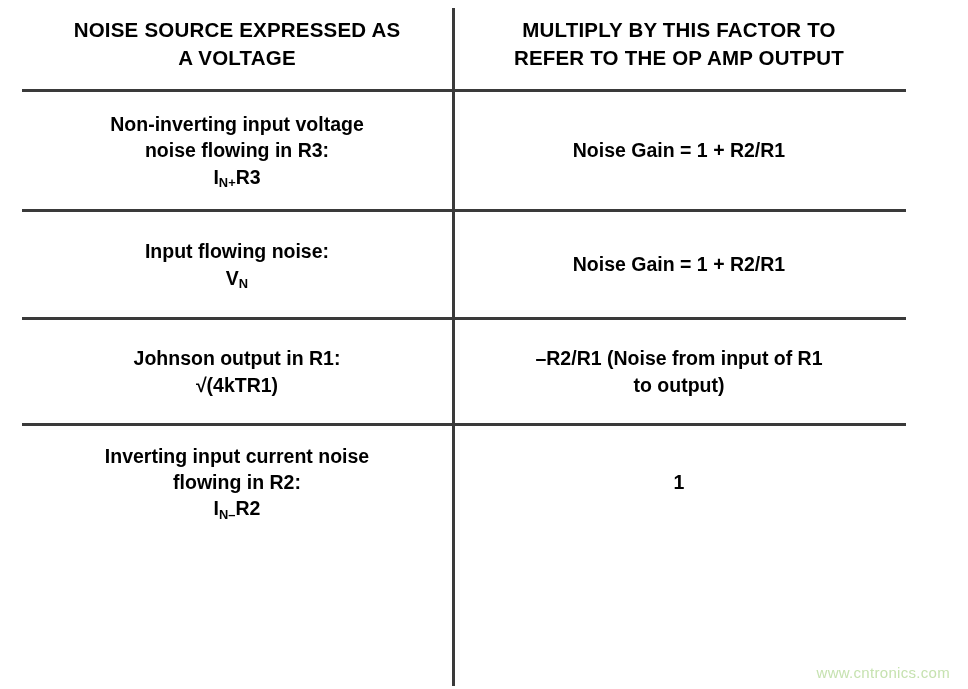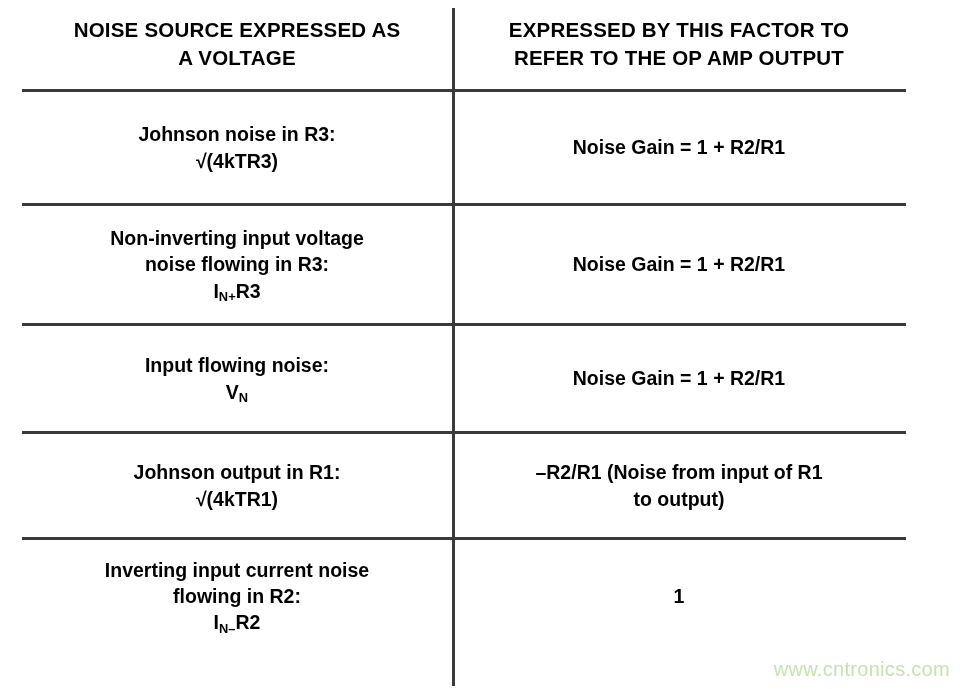--- a/index.html
+++ b/index.html
@@ -95,21 +95,21 @@
     vertical-align: baseline;
     position: relative;
     top: 0.30em;
     font-weight: bold;
   }
 
   .watermark {
     position: absolute;
     right: 18px;
     bottom: 8px;
-    font-size: 20px;
+    font-size: 15px;
     font-weight: normal;
     color: #c6e2b0;
     letter-spacing: 0.3px;
     z-index: 3;
     font-family: "Liberation Sans", "DejaVu Sans", sans-serif;
   }
 </style>
 </head>
 <body>
 
@@ -125,41 +125,28 @@
     <thead>
       <tr>
         <th>
           <span class="cell-lines">
             <span class="ln">NOISE SOURCE EXPRESSED AS</span>
             <span class="ln">A VOLTAGE</span>
           </span>
         </th>
         <th>
           <span class="cell-lines">
-            <span class="ln">EXPRESSED BY THIS FACTOR TO</span>
+            <span class="ln">MULTIPLY BY THIS FACTOR TO</span>
             <span class="ln">REFER TO THE OP AMP OUTPUT</span>
           </span>
         </th>
       </tr>
     </thead>
     <tbody>
 
-      <tr class="r1">
-        <td>
-          <span class="cell-lines">
-            <span class="ln">Johnson noise in R3:</span>
-            <span class="ln">√(4kTR3)</span>
-          </span>
-        </td>
-        <td>
-          <span class="cell-lines">
-            <span class="ln">Noise Gain = 1 + R2/R1</span>
-          </span>
-        </td>
-      </tr>
 
       <tr class="r2">
         <td>
           <span class="cell-lines">
             <span class="ln">Non-inverting input voltage</span>
             <span class="ln">noise flowing in R3:</span>
             <span class="ln sym"><span>I</span><sub>N+</sub><span>R3</span></span>
           </span>
         </td>
         <td>

